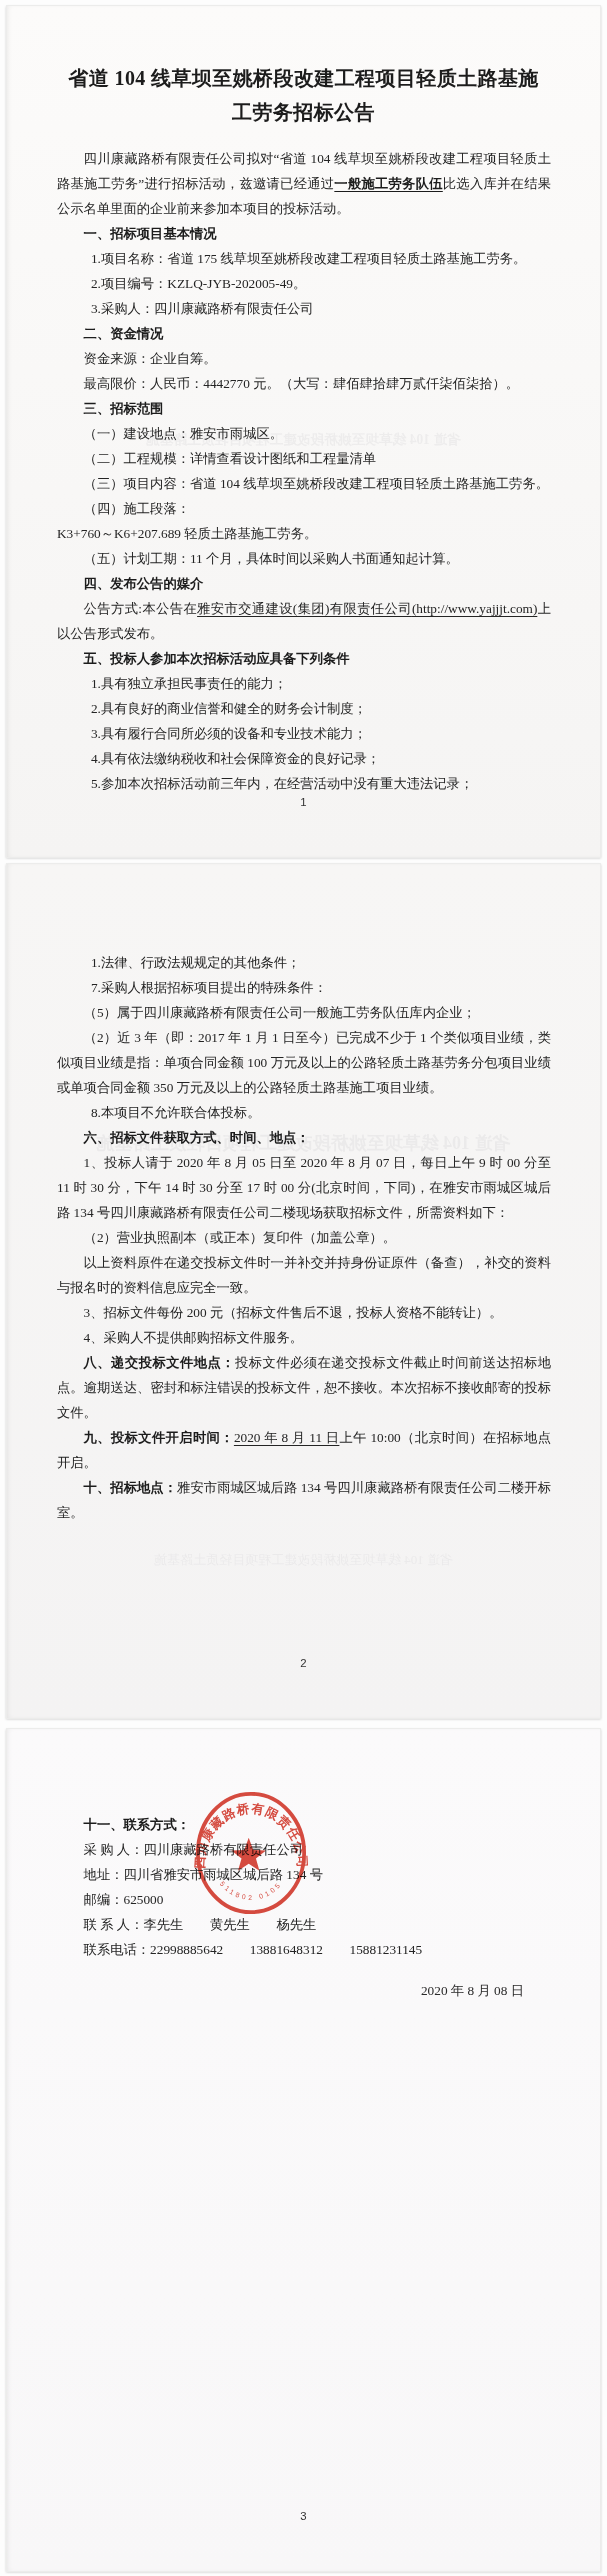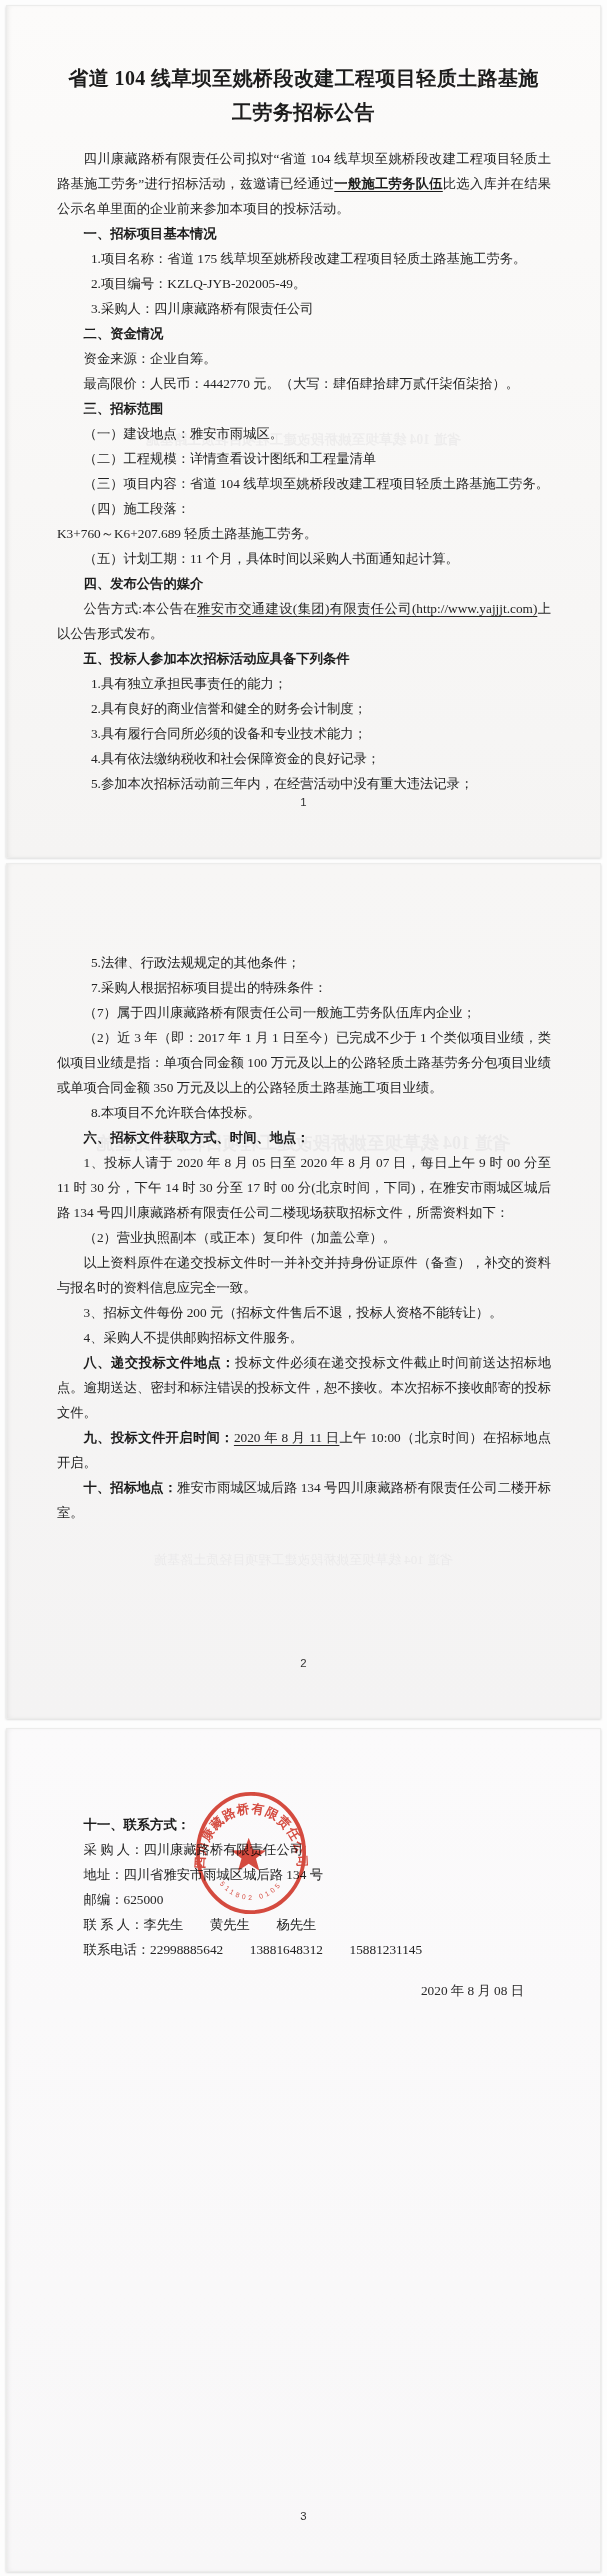--- a/index.html
+++ b/index.html
@@ -96,23 +96,23 @@
         <div class="line item"><span>4.具有依法缴纳税收和社会保障资金的良好记录；</span></div>
         <div class="line item"><span>5.参加本次招标活动前三年内，在经营活动中没有重大违法记录；</span></div>
       </div>
     <div class="page-num">1</div>
   </section>
 
   <section class="page page2">
     <div class="ghost g-p2">省道 104 线草坝至姚桥段改建工程项目轻质土路基施</div>
     <div class="ghost g-p2b">省道 104 线草坝至姚桥段改建工程项目轻质土路基施</div>
     <div class="lines">
-        <div class="line item"><span>5.法律、行政法规规定的其他条件；</span></div>
+        <div class="line item"><span>1.法律、行政法规规定的其他条件；</span></div>
         <div class="line item"><span>7.采购人根据招标项目提出的特殊条件：</span></div>
-        <div class="line para"><span>（7）属于四川康藏路桥有限责任公司一般施工劳务队伍库内企业；</span></div>
+        <div class="line para"><span>（5）属于四川康藏路桥有限责任公司一般施工劳务队伍库内企业；</span></div>
         <div class="line para"><span>（2）近 3 年（即：2017 年 1 月 1 日至今）已完成不少于 1 个类似项目业绩，类似项目业绩是指：单项合同金额 100 万元及以上的公路轻质土路基劳务分包项目业绩或单项合同金额 350 万元及以上的公路轻质土路基施工项目业绩。</span></div>
         <div class="line item"><span>8.本项目不允许联合体投标。</span></div>
         <div class="line heading"><span>六、招标文件获取方式、时间、地点：</span></div>
         <div class="line para"><span>1、投标人请于 2020 年 8 月 05 日至 2020 年 8 月 07 日，每日上午 9 时 00 分至 11 时 30 分，下午 14 时 30 分至 17 时 00 分(北京时间，下同)，在雅安市雨城区城后路 134 号四川康藏路桥有限责任公司二楼现场获取招标文件，所需资料如下：</span></div>
         <div class="line para"><span>（2）营业执照副本（或正本）复印件（加盖公章）。</span></div>
         <div class="line para"><span>以上资料原件在递交投标文件时一并补交并持身份证原件（备查），补交的资料与报名时的资料信息应完全一致。</span></div>
         <div class="line para"><span>3、招标文件每份 200 元（招标文件售后不退，投标人资格不能转让）。</span></div>
         <div class="line para"><span>4、采购人不提供邮购招标文件服务。</span></div>
         <div class="line para"><span class="b">八、递交投标文件地点：</span><span>投标文件必须在递交投标文件截止时间前送达招标地点。逾期送达、密封和标注错误的投标文件，恕不接收。本次招标不接收邮寄的投标文件。</span></div>
         <div class="line para"><span class="b">九、投标文件开启时间：</span><span class="u">2020 年 8 月 11 日</span><span>上午 10:00（北京时间）在招标地点开启。</span></div>

